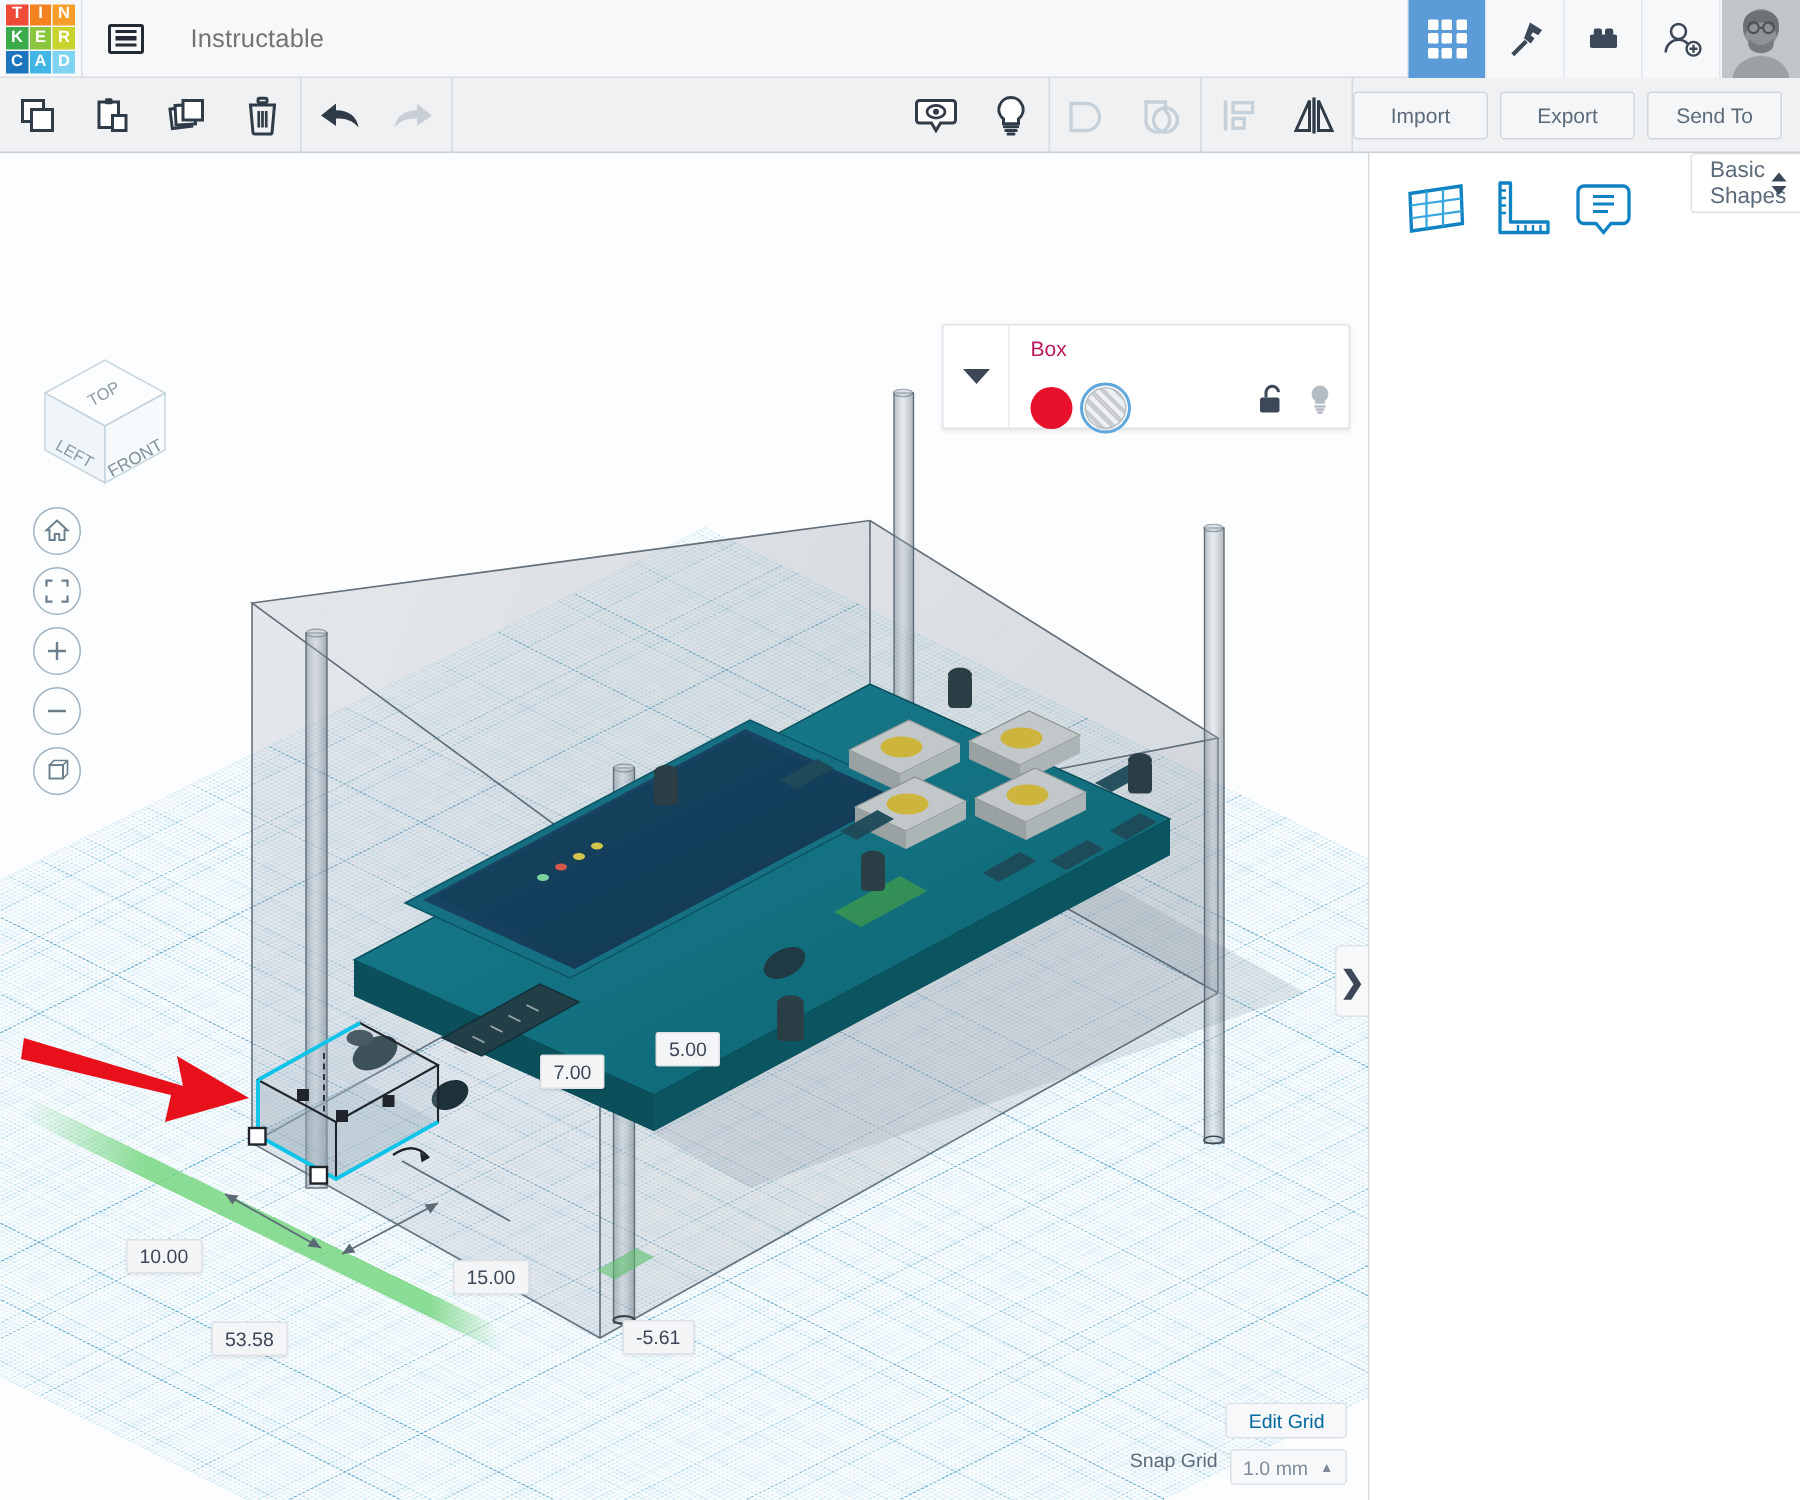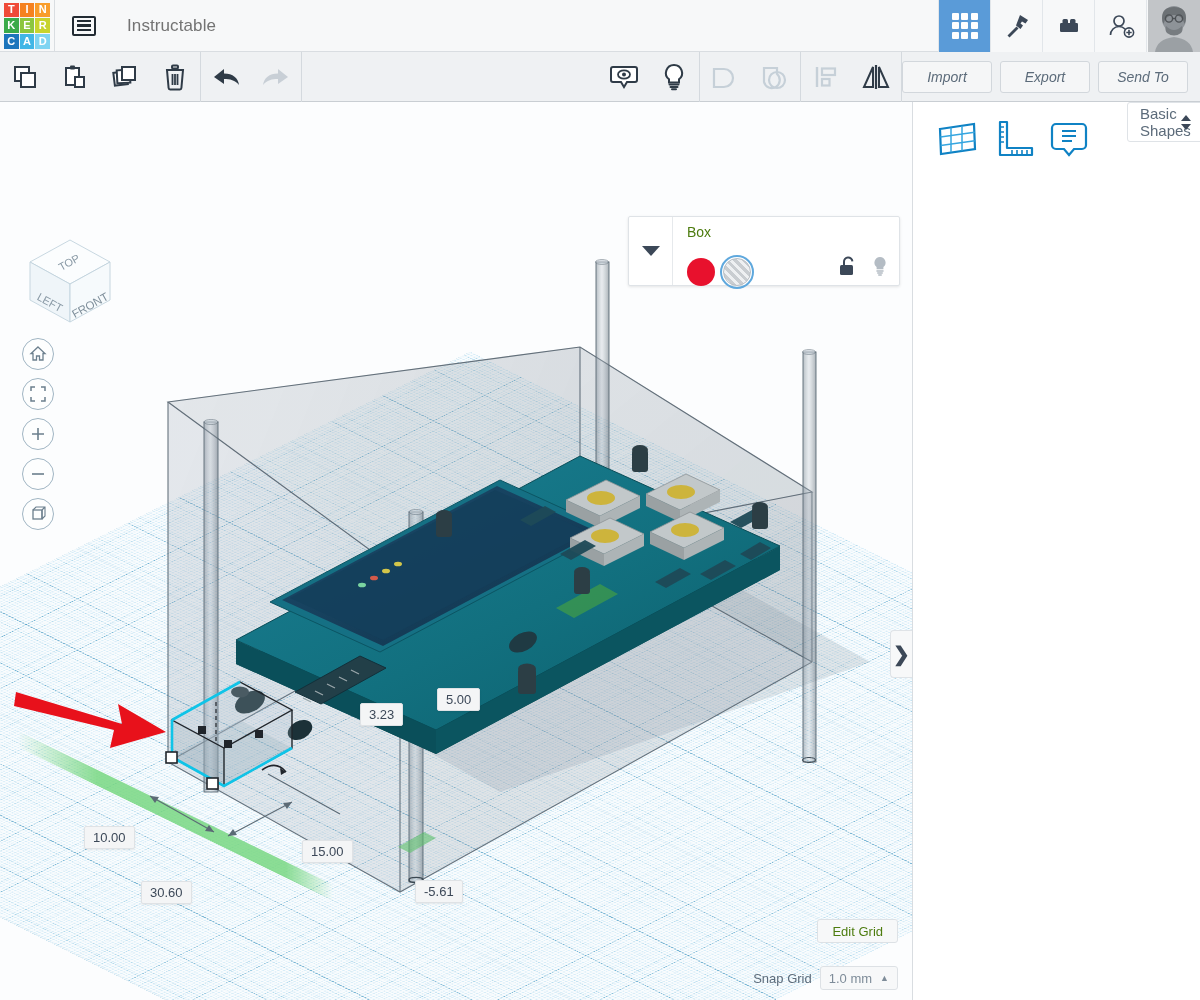--- a/index.html
+++ b/index.html
@@ -55,21 +55,21 @@
     border-bottom: 1px solid #c9ced3;
     display: flex; align-items: center; position: relative;
   }
   .tb-group { display: flex; align-items: center; height: 50px; }
   .tb-btn {
     width: 50px; height: 50px; display: flex; align-items: center; justify-content: center;
     background: transparent;
   }
   .tb-sep { width: 1px; height: 50px; background: #d4d9de; }
   .tb-spacer { flex: 1; }
-  .tb-right { display: flex; align-items: center; gap: 8px; padding-right: 12px; height: 50px; font-style: italic; }
+  .tb-right { display: flex; align-items: center; gap: 8px; padding-right: 12px; height: 50px; }
   .tb-text-btn {
     height: 32px; min-width: 90px; padding: 0 16px;
     background: #f5f6f7; border: 1px solid #d2d7dc; border-radius: 3px;
     color: #5c6b7a; font-size: 14px; display: flex; align-items: center; justify-content: center;
   }
 
   
   .main { flex: 1; display: flex; position: relative; min-height: 0; }
 
   
@@ -113,21 +113,21 @@
 
   
   .shape-panel {
     position: absolute; left: 628px; top: 114px; width: 272px; height: 70px;
     background: #ffffff; border: 1px solid #dfe3e7; border-radius: 2px;
     box-shadow: 0 1px 3px rgba(0,0,0,0.10); display: flex; align-items: stretch;
   }
   .sp-collapse { width: 44px; display: flex; align-items: center; justify-content: center; border-right: 1px solid #e6e9ec; }
   .tri-down { width: 0; height: 0; border-left: 9px solid transparent; border-right: 9px solid transparent; border-top: 10px solid #3c4858; }
   .sp-body { flex: 1; padding: 7px 12px 0 14px; position: relative; }
-  .sp-title { font-size: 14px; color: #4d7c0f; margin-bottom: 18px; }
+  .sp-title { font-size: 14px; color: #be185d; margin-bottom: 18px; }
   .sp-swatches { display: flex; align-items: center; gap: 8px; }
   .sw-solid { width: 28px; height: 28px; border-radius: 50%; background: #e8112d; }
   .sw-hole {
     width: 28px; height: 28px; border-radius: 50%;
     background: repeating-linear-gradient(45deg, #c9cdd1 0 3px, #eef0f2 3px 6px);
     border: 1px solid #b8bec4; outline: 2px solid #5fa8dd; outline-offset: 1px;
   }
   .sp-icons { position: absolute; right: 10px; bottom: 8px; display: flex; gap: 14px; align-items: center; }
 
   
@@ -143,23 +143,23 @@
     position: absolute; right: 0; top: 528px; width: 22px; height: 48px;
     background: #f7f8f9; border: 1px solid #dfe3e7; border-right: none;
     border-radius: 4px 0 0 4px; display: flex; align-items: center; justify-content: center;
     font-size: 20px; color: #3c4858; font-weight: bold;
   }
 
   .grid-controls { position: absolute; right: 14px; bottom: 10px; text-align: right; }
   .edit-grid-btn {
     display: inline-flex; align-items: center; justify-content: center;
     height: 24px; padding: 0 14px; background: #f7f8f9; border: 1px solid #dde1e5;
-    border-radius: 3px; font-size: 13px; color: #4d7c0f; margin-bottom: 7px;
-  }
-  .snap-row { display: flex; align-items: center; gap: 8px; justify-content: flex-end; margin-top: 16px; }
+    border-radius: 3px; font-size: 13px; color: #0369a1; margin-bottom: 7px;
+  }
+  .snap-row { display: flex; gap: 8px; justify-content: flex-end; }
   .snap-label { font-size: 13px; color: #5c6b7a; }
   .snap-select {
     height: 24px; padding: 0 8px; background: #f7f8f9; border: 1px solid #dde1e5;
     border-radius: 3px; font-size: 13px; color: #7e8c99;
     display: flex; align-items: center; gap: 8px;
   }
 
   
   .rpanel {
     width: 288px; background: #ffffff; border-left: 1px solid #d9dde1;
@@ -613,23 +613,23 @@
           </svg>
         </div>
       </div>
 
       <svg class="red-arrow" width="160" height="80" viewBox="0 0 160 80">
         <path d="M2 12 L108 44 L104 24 L152 52 L96 68 L100 50 L0 26 Z" fill="#e8111b"></path>
       </svg>
 
       <div id="dim-host">
           <div class="dim" style="left: 84px; top: 724px;">10.00</div>
-          <div class="dim" style="left: 141px; top: 779px;">30.60</div>
+          <div class="dim" style="left: 141px; top: 779px;">53.58</div>
           <div class="dim" style="left: 302px; top: 721px; margin-top: 17px;">15.00</div>
-          <div class="dim" style="left: 360px; top: 601px;">3.23</div>
+          <div class="dim" style="left: 360px; top: 601px;">7.00</div>
           <div class="dim" style="left: 437px; top: 586px;">5.00</div>
           <div class="dim" style="left: 415px; top: 778px;">-5.61</div>
         </div>
 
       <div class="shape-panel">
         <div class="sp-collapse">
           <div class="tri-down"></div>
         </div>
         <div class="sp-body">
           <div class="sp-title">Box</div>

